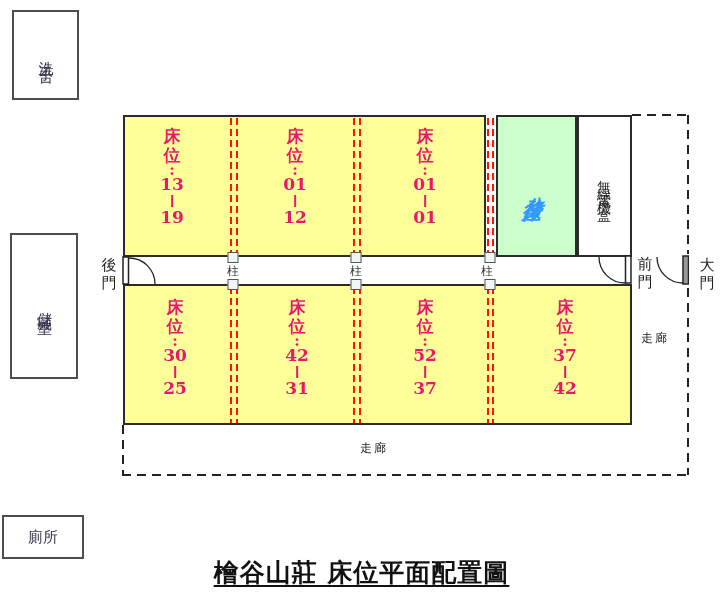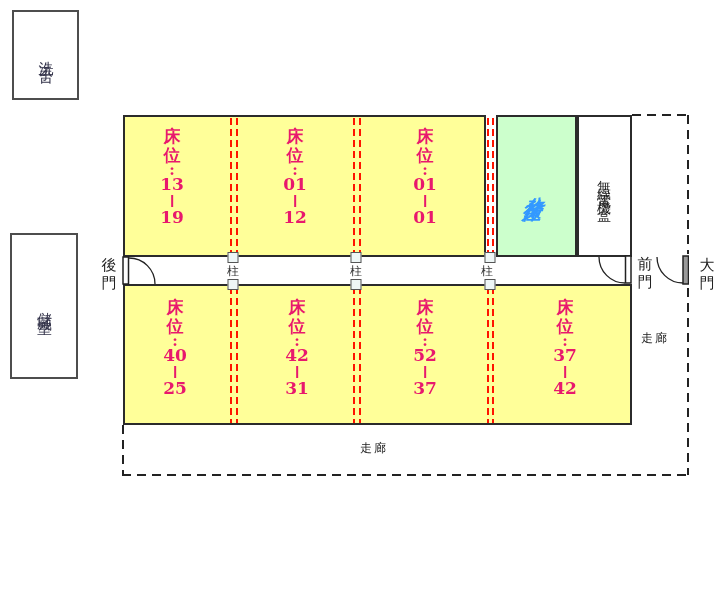--- a/index.html
+++ b/index.html
@@ -74,20 +74,23 @@
 <body>
 
 <div id="canvas">
 
   <div class="room" style="left:12px;top:10px;width:63px;height:86px;">
     <span class="vtext">洗手台</span>
   </div>
   <div class="room" style="left:10px;top:233px;width:64px;height:142px;">
     <span class="vtext">儲藏室</span>
   </div>
+  <div class="room" style="left:2px;top:515px;width:78px;height:40px;">
+    <span>廁所</span>
+  </div>
 
   <div class="area area-yellow" style="left:123px;top:115px;width:363px;height:142px;"></div>
   <div class="area area-green" style="left:496px;top:115px;width:81px;height:142px;">
     <span class="official-text">公務床位</span>
   </div>
   <div class="area area-white" style="left:577px;top:115px;width:55px;height:142px;">
     <span class="radio-text">無線電機盒</span>
   </div>
   <div class="area area-yellow" style="left:123px;top:284px;width:509px;height:141px;"></div>
 
@@ -127,21 +130,21 @@
     <span class="bl-colon">:</span>
     <span>01</span>
     <span class="bl-dash"></span>
     <span>01</span>
   </div>
 
   <div class="bed-label" style="left:175px;top:298px;">
     <span>床</span>
     <span>位</span>
     <span class="bl-colon">:</span>
-    <span>40</span>
+    <span>30</span>
     <span class="bl-dash"></span>
     <span>25</span>
   </div>
   <div class="bed-label" style="left:297px;top:298px;">
     <span>床</span>
     <span>位</span>
     <span class="bl-colon">:</span>
     <span>42</span>
     <span class="bl-dash"></span>
     <span>31</span>
@@ -201,14 +204,17 @@
 
   <div class="bdash-h" style="left:632px;top:114px;width:57px;"></div>
   <div class="bdash-v" style="left:687px;top:115px;height:139px;"></div>
   <div class="bdash-v" style="left:687px;top:288px;height:187px;"></div>
   <div class="bdash-h" style="left:122px;top:474px;width:567px;"></div>
   <div class="bdash-v" style="left:122px;top:425px;height:50px;"></div>
 
   <div class="corridor-label" style="left:655px;top:330px;">走廊</div>
   <div class="corridor-label" style="left:374px;top:440px;">走廊</div>
 
+  <div class="title">
+    <span>檜谷山莊 床位平面配置圖</span>
+  </div>
 
 </div>
 
 </body></html>

